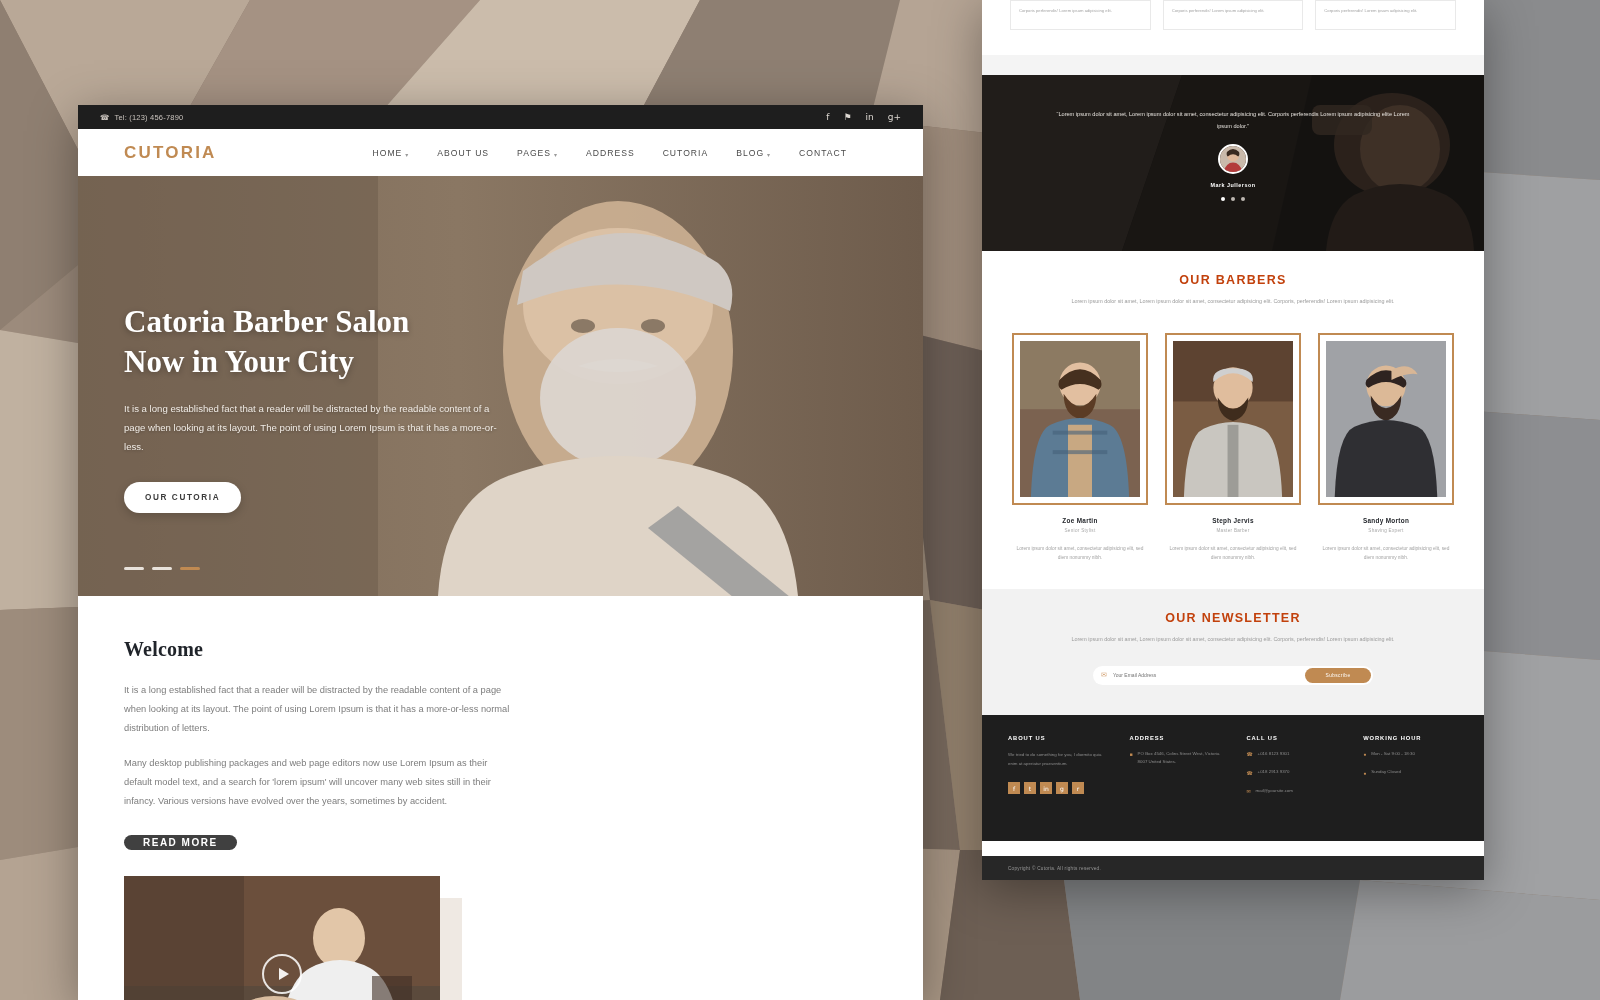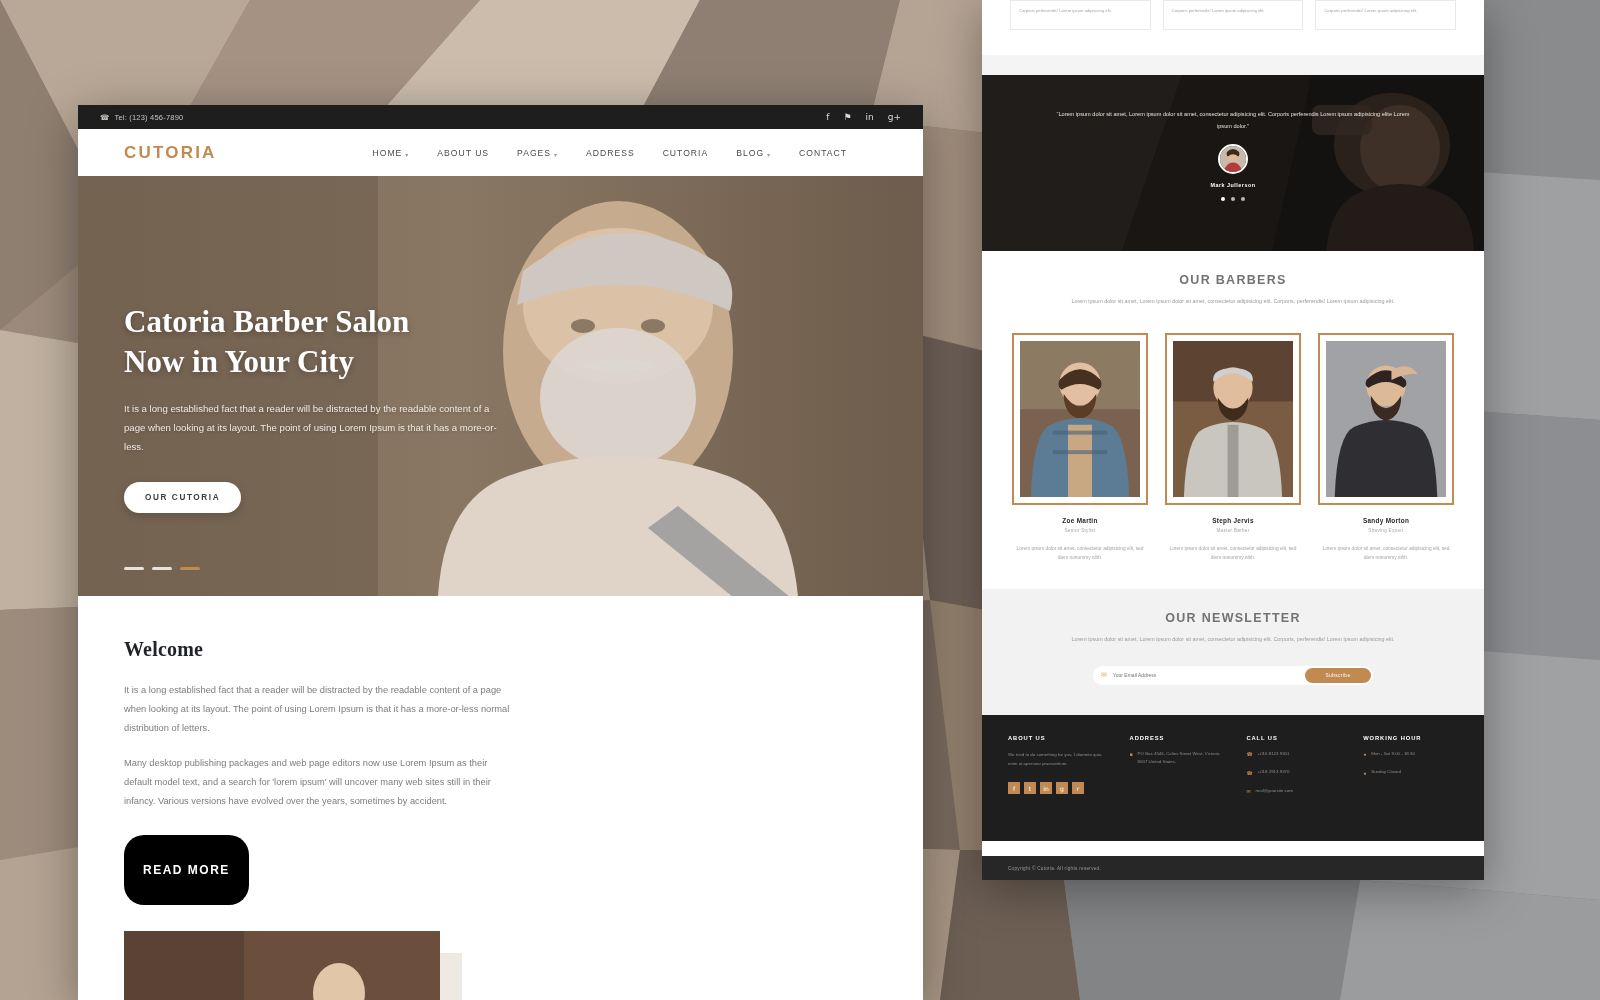--- a/index.html
+++ b/index.html
@@ -92,22 +92,22 @@
   .welcome h2 {
     font-family: "Liberation Serif", serif;
     font-size: 20px; color: #20242a; font-weight: bold; letter-spacing: .2px;
   }
   .welcome p {
     margin-top: 20px; font-size: 9.3px; line-height: 2.05; color: #7d7d7d;
   }
   .welcome p + p { margin-top: 16px; }
   .btn-tan {
     margin-top: 24px; display: inline-block;
-    background: #000000; color: #fff; border-radius: 20px;
-    padding: 28px 19px; font-size: 12px; font-weight: bold; letter-spacing: 1.5px;
+    background: #404040; color: #fff; border-radius: 20px;
+    padding: 2px 19px; font-size: 10px; font-weight: bold; letter-spacing: 1.5px;
   }
   .video-wrap { position: relative; margin-top: 10px; }
   .video-shadow {
     position: absolute; left: 22px; top: 22px;
     width: 316px; height: 196px; background: #efe9e3;
   }
   .video {
     position: relative; width: 316px; height: 196px; overflow: hidden;
     background: #5a4a3e;
   }
@@ -167,21 +167,21 @@
     margin-top: 8px; color: #fff; font-size: 5.4px; font-weight: bold; letter-spacing: .5px;
   }
   .testi-dots { margin-top: 9px; display: flex; gap: 6px; justify-content: center; }
   .testi-dots i { width: 4px; height: 4px; border-radius: 50%; background: #bdb7b1; display: block; }
   .testi-dots i.on { background: #fff; }
 
   
   .barbers { background: #fff; padding: 22px 0 26px; }
   .sec-title {
     text-align: center; font-size: 12.5px; font-weight: bold;
-    color: #737373; letter-spacing: 1.3px;
+    color: #c2410c; letter-spacing: 1.3px;
   }
   .sec-sub {
     text-align: center; margin: 9px auto 0; width: 330px;
     font-size: 5.4px; line-height: 2.05; color: #9b9b9b;
   }
   .barber-grid { display: flex; gap: 17px; padding: 26px 30px 0; }
   .barber { flex: 1; }
   .barber-frame {
     position: relative; height: 172px; border: 2px solid #c08a52; padding: 6px;
   }

